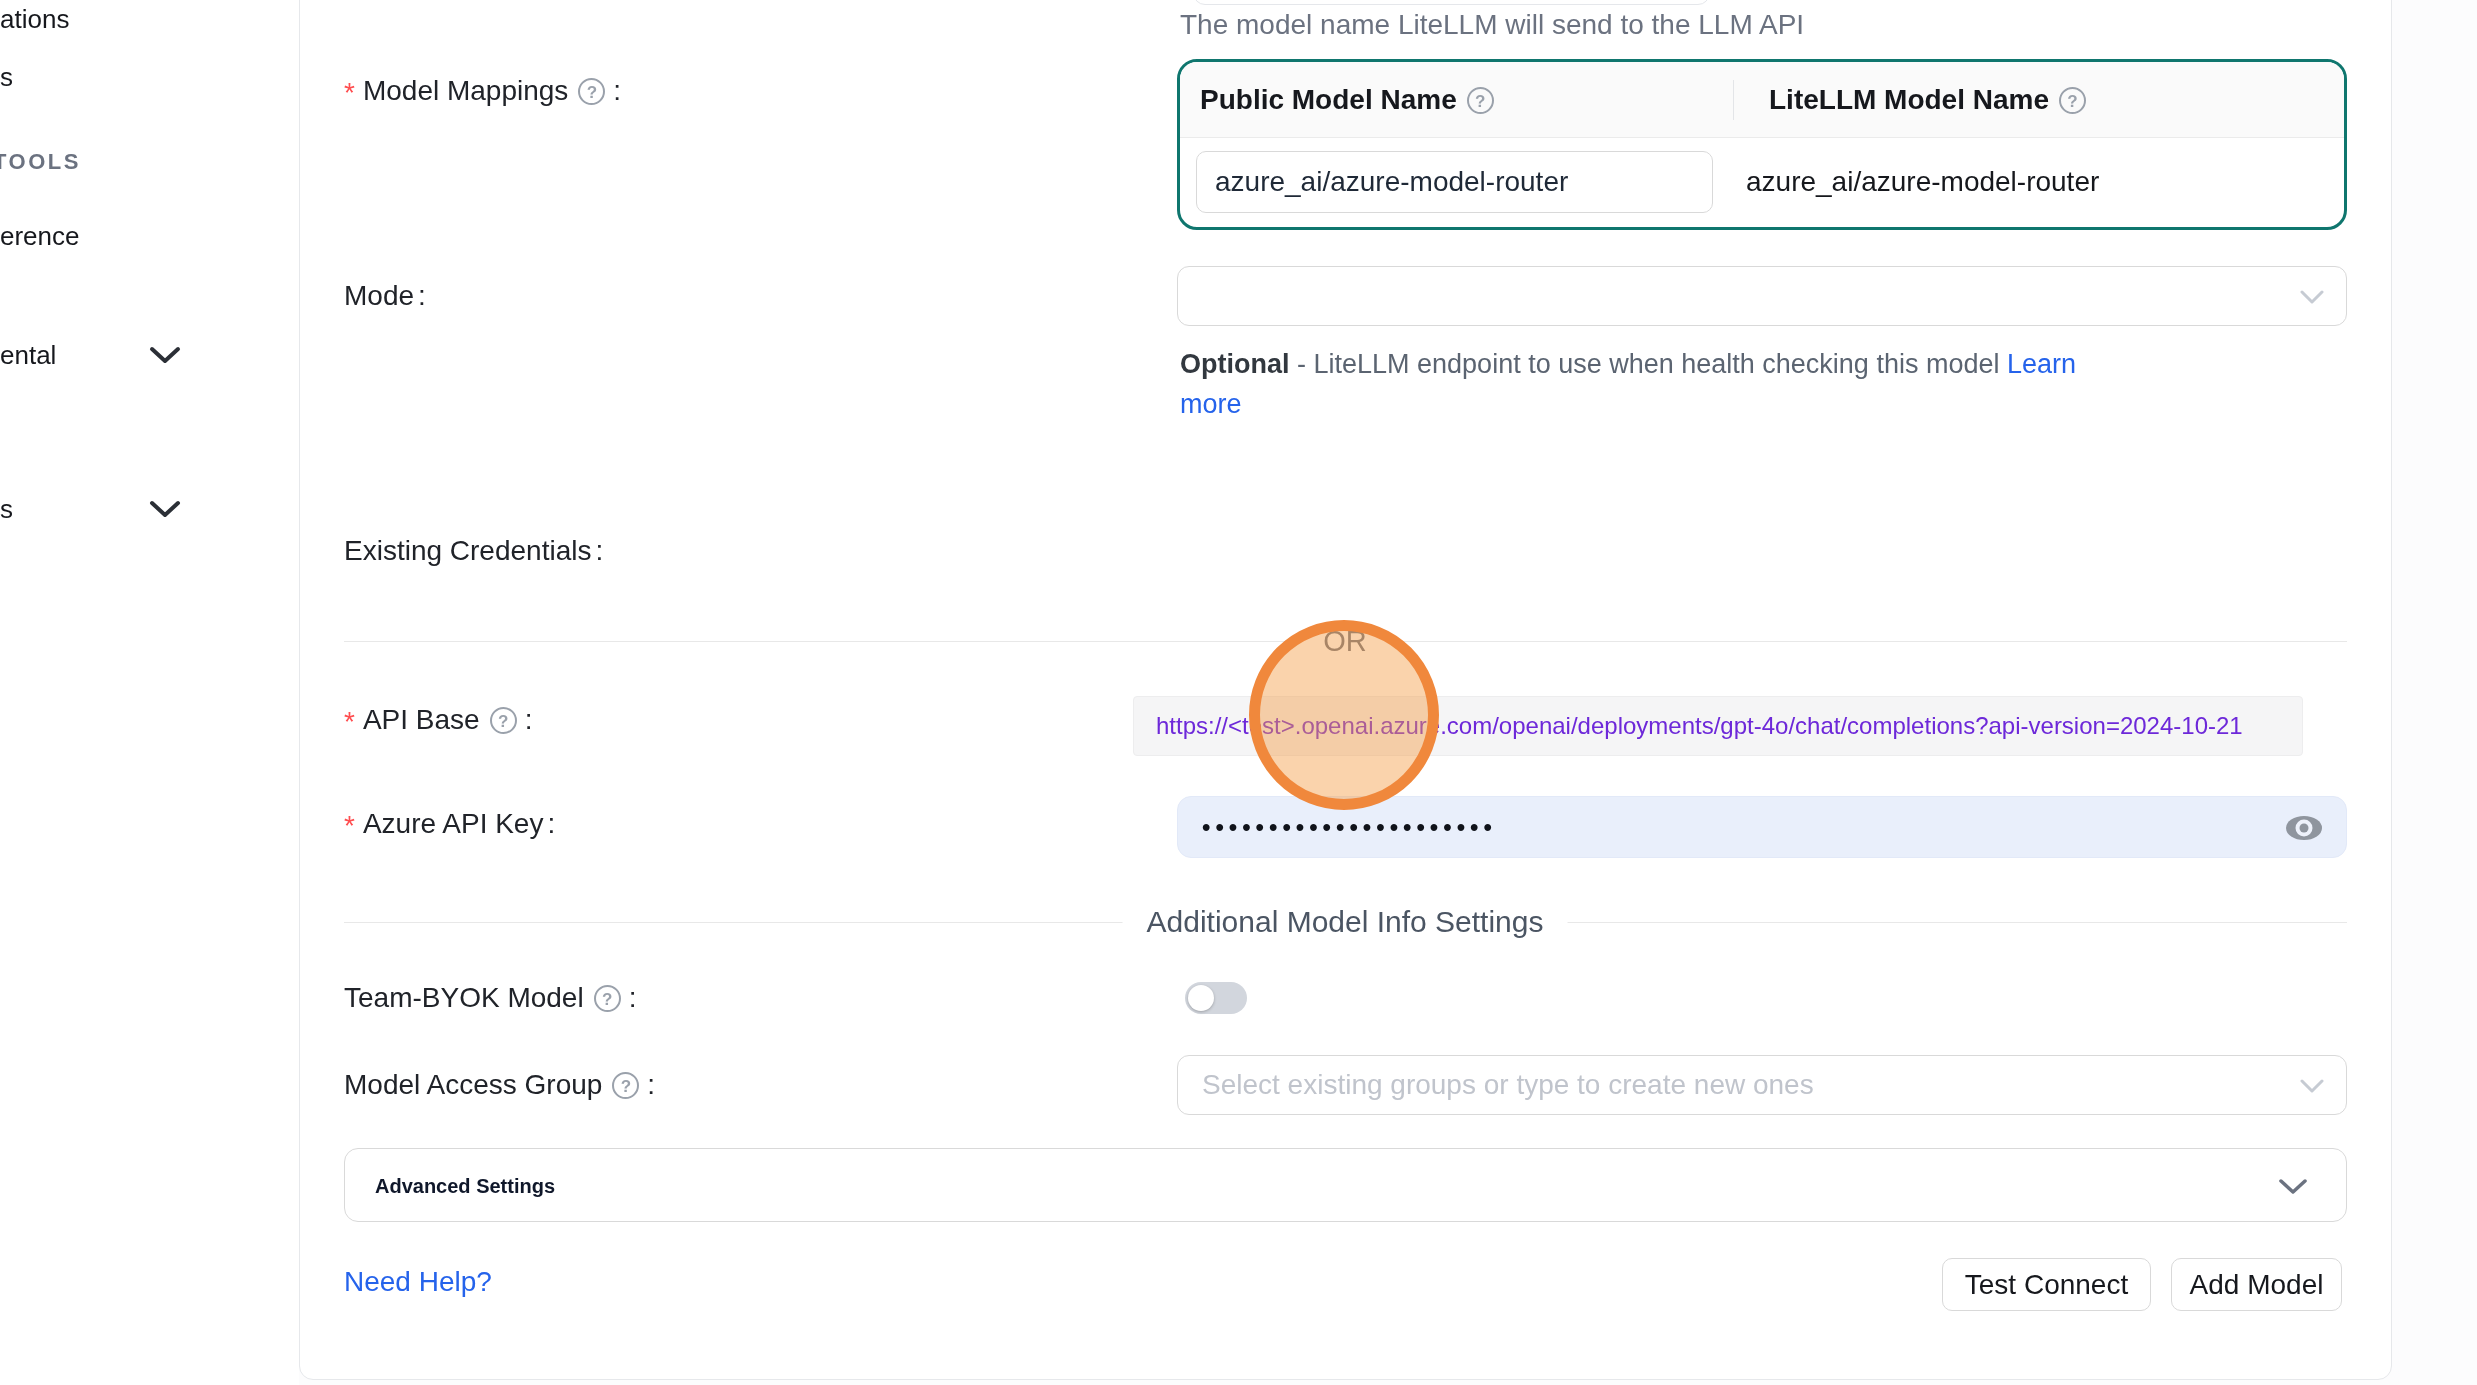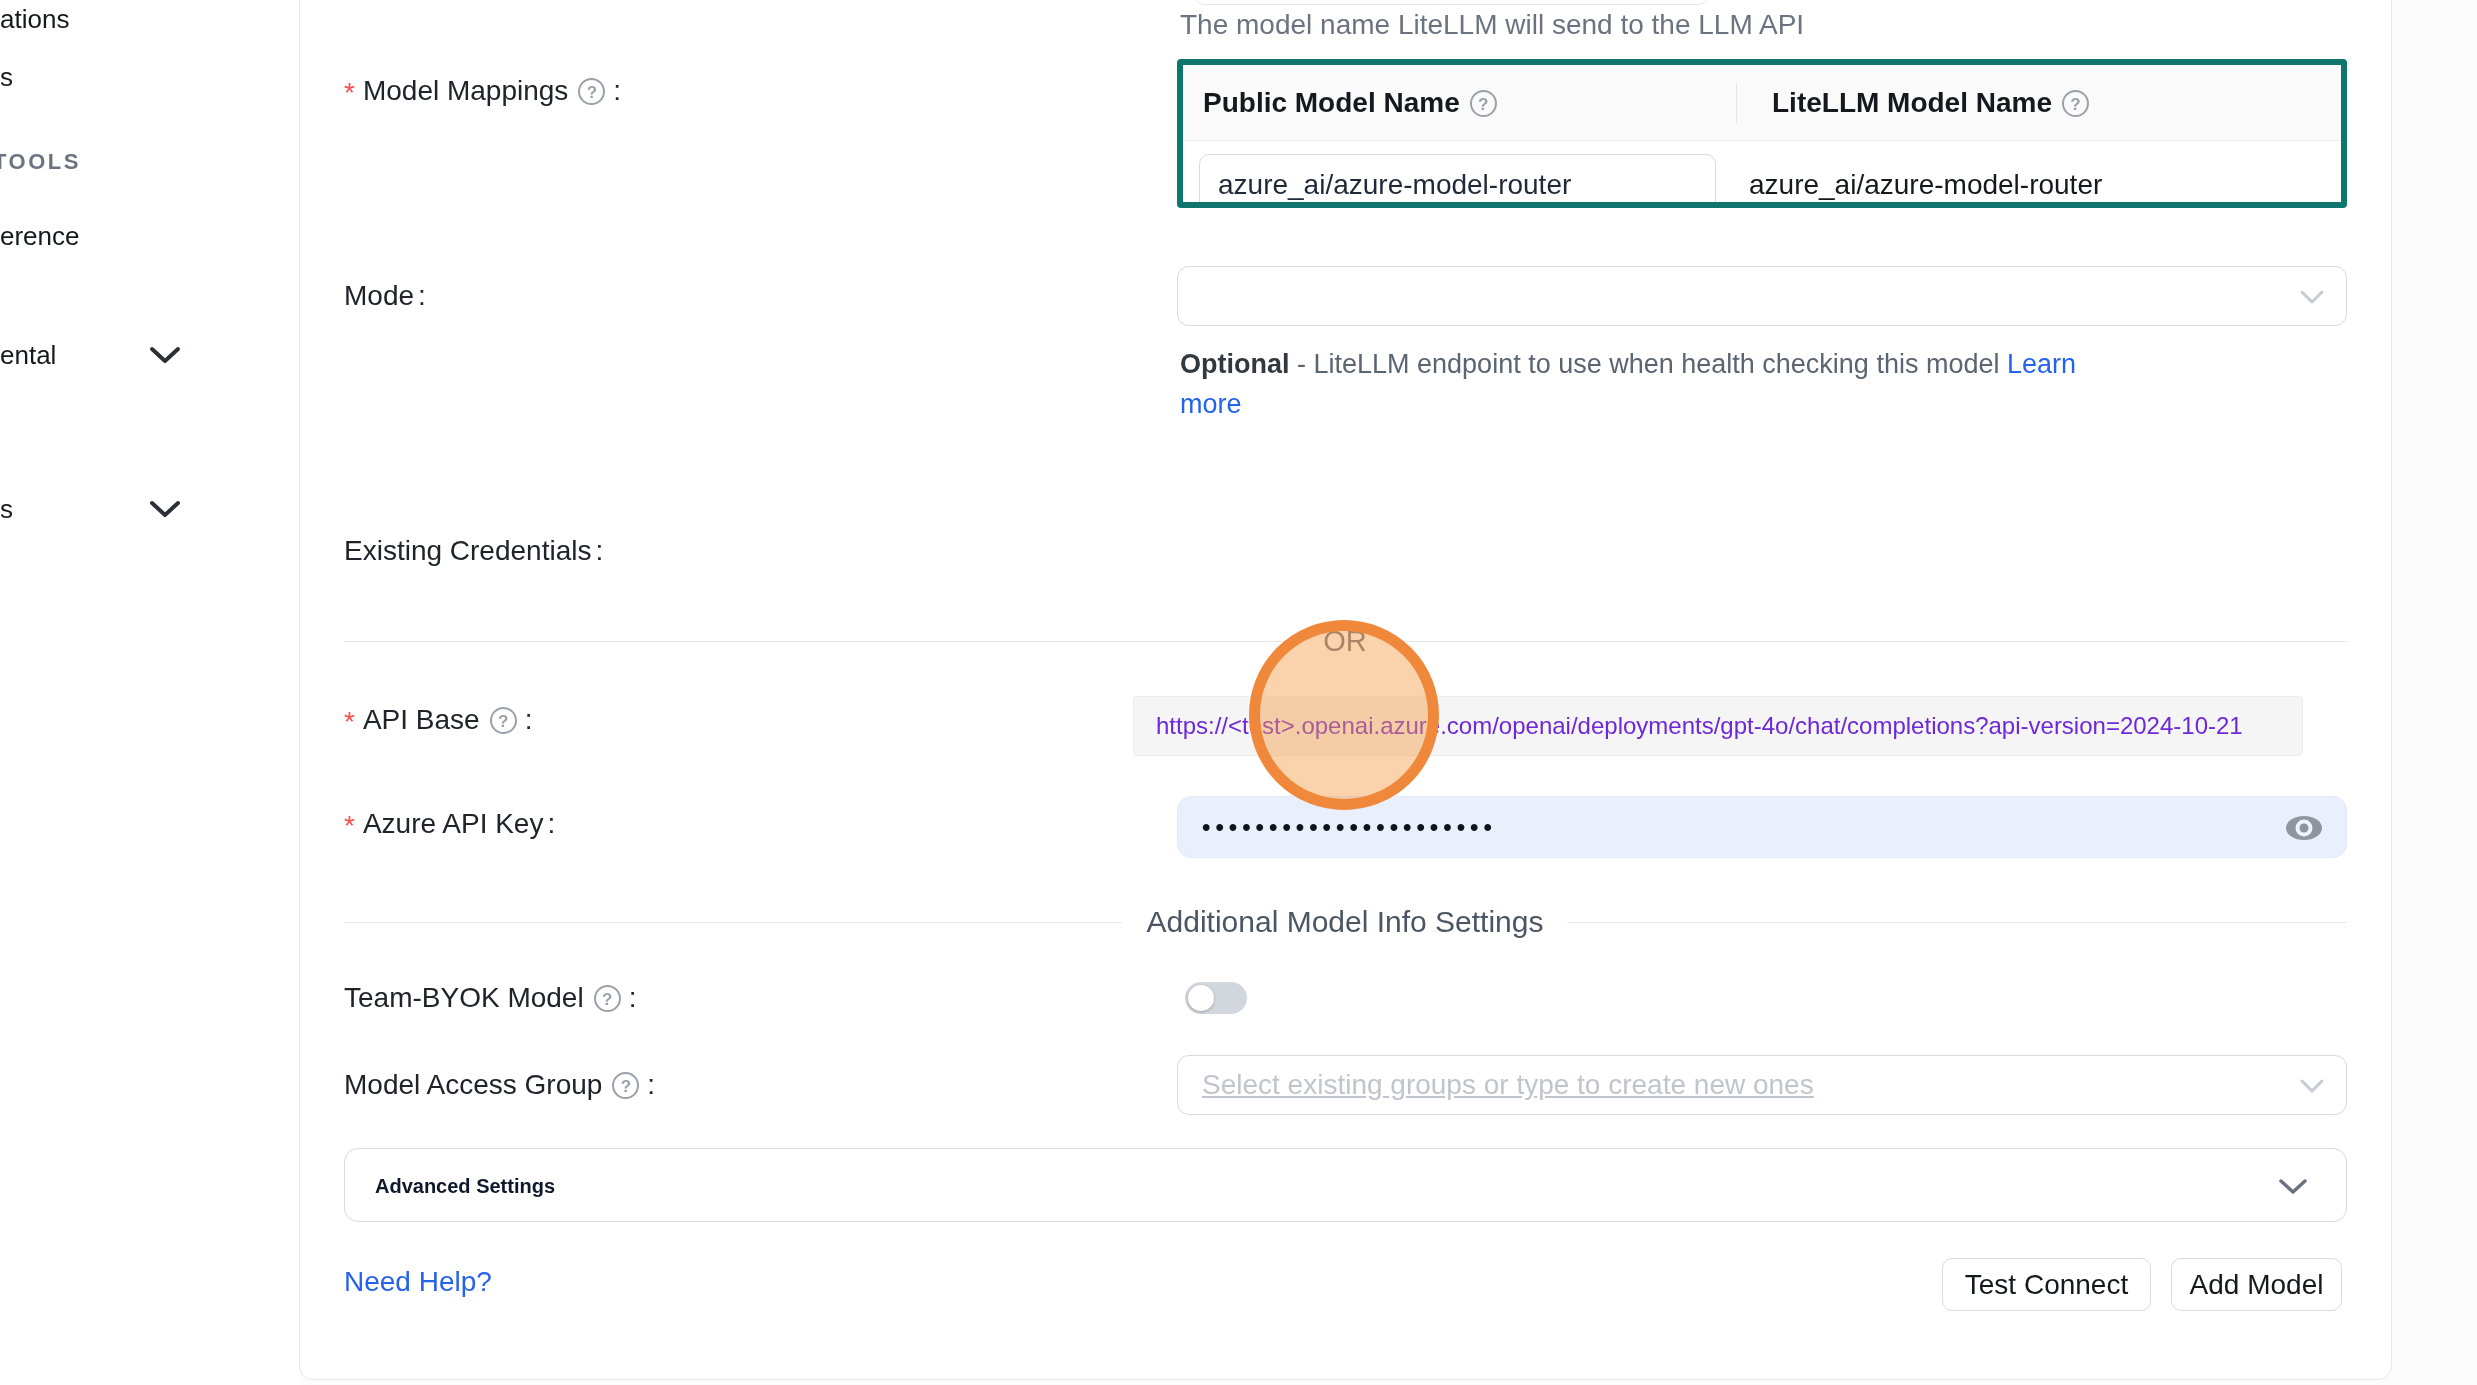--- a/index.html
+++ b/index.html
@@ -29,34 +29,34 @@
   
   .f-label { left:44px; font-size:28px; color:#202329; white-space:nowrap; }
   .req::before { content:"*"; color:#ff4d4f; font-size:28px; margin-right:8px; position:relative; top:2px; }
   .q-icon { display:inline-block; width:27px; height:27px; border:2px solid #9aa1ab; border-radius:50%;
             margin:0 4px 0 10px; position:relative; top:5px; }
   .q-icon::after { content:"?"; position:absolute; left:0; right:0; top:-1px; text-align:center;
                    font-size:17px; color:#9aa1ab; font-weight:700; line-height:27px; }
   .colon { margin-left:4px; }
 
   
-  .mm-table { left:877px; top:82px; width:1170px; height:149px; border:6px solid #0f766e; border-radius:4px; overflow:hidden; }
+  .mm-table { left:877px; top:82px; width:1170px; height:171px; border:3px solid #0f766e; border-radius:20px; overflow:hidden; }
   .mm-head { position:absolute; left:0; top:0; width:100%; height:76px; background:#fafafa; border-bottom:1px solid #ebebeb; }
   .mm-h-cell { position:absolute; top:0; height:76px; line-height:76px; font-size:28px; font-weight:700; color:#16181d; white-space:nowrap; }
   .mm-h1 { left:20px; } .mm-h2 { left:553px;padding-left:36px; }
   .mm-col-div { position:absolute; left:553px; top:18px; width:1px; height:40px; background:#e3e5e8; }
   .mm-input { position:absolute; left:16px; top:89px; width:517px; height:62px; border:1px solid #d9d9d9;
               border-radius:10px; font-size:28px; color:#1f2937; padding:0 18px;
               font-family:"Liberation Sans", sans-serif; outline:none; background:#fff; }
   .mm-static { position:absolute; left:566px; top:89px; height:62px; line-height:62px; font-size:28px; color:#16181d; white-space:nowrap; }
 
   
   .sel { left:877px; width:1170px; height:60px; background:#fff; border:1px solid #d9d9d9; border-radius:12px;
          font-size:28px; color:#1f2937; line-height:58px; padding:0 24px; cursor:pointer; white-space:nowrap; overflow:hidden; }
-  .sel .ph { color:#c0c4cc;text-decoration:underline; }
+  .sel .ph { color:#c0c4cc; }
   .sel-chev { position:absolute; right:22px; top:23px; width:24px; height:15px; }
 
   .help-line { left:880px; top:367px; width:960px; font-size:27px; color:#5b6471; line-height:40px; }
   .help-line b { color:#32383f; }
   .lnk { color:#2563eb; cursor:pointer; text-decoration:none; }
 
   .note-line { left:44px; top:480px; font-size:28px; color:#6b7280; }
 
   
   .divider { height:0; border-top:1px solid #e8e8e8; left:44px; width:2003px; }

